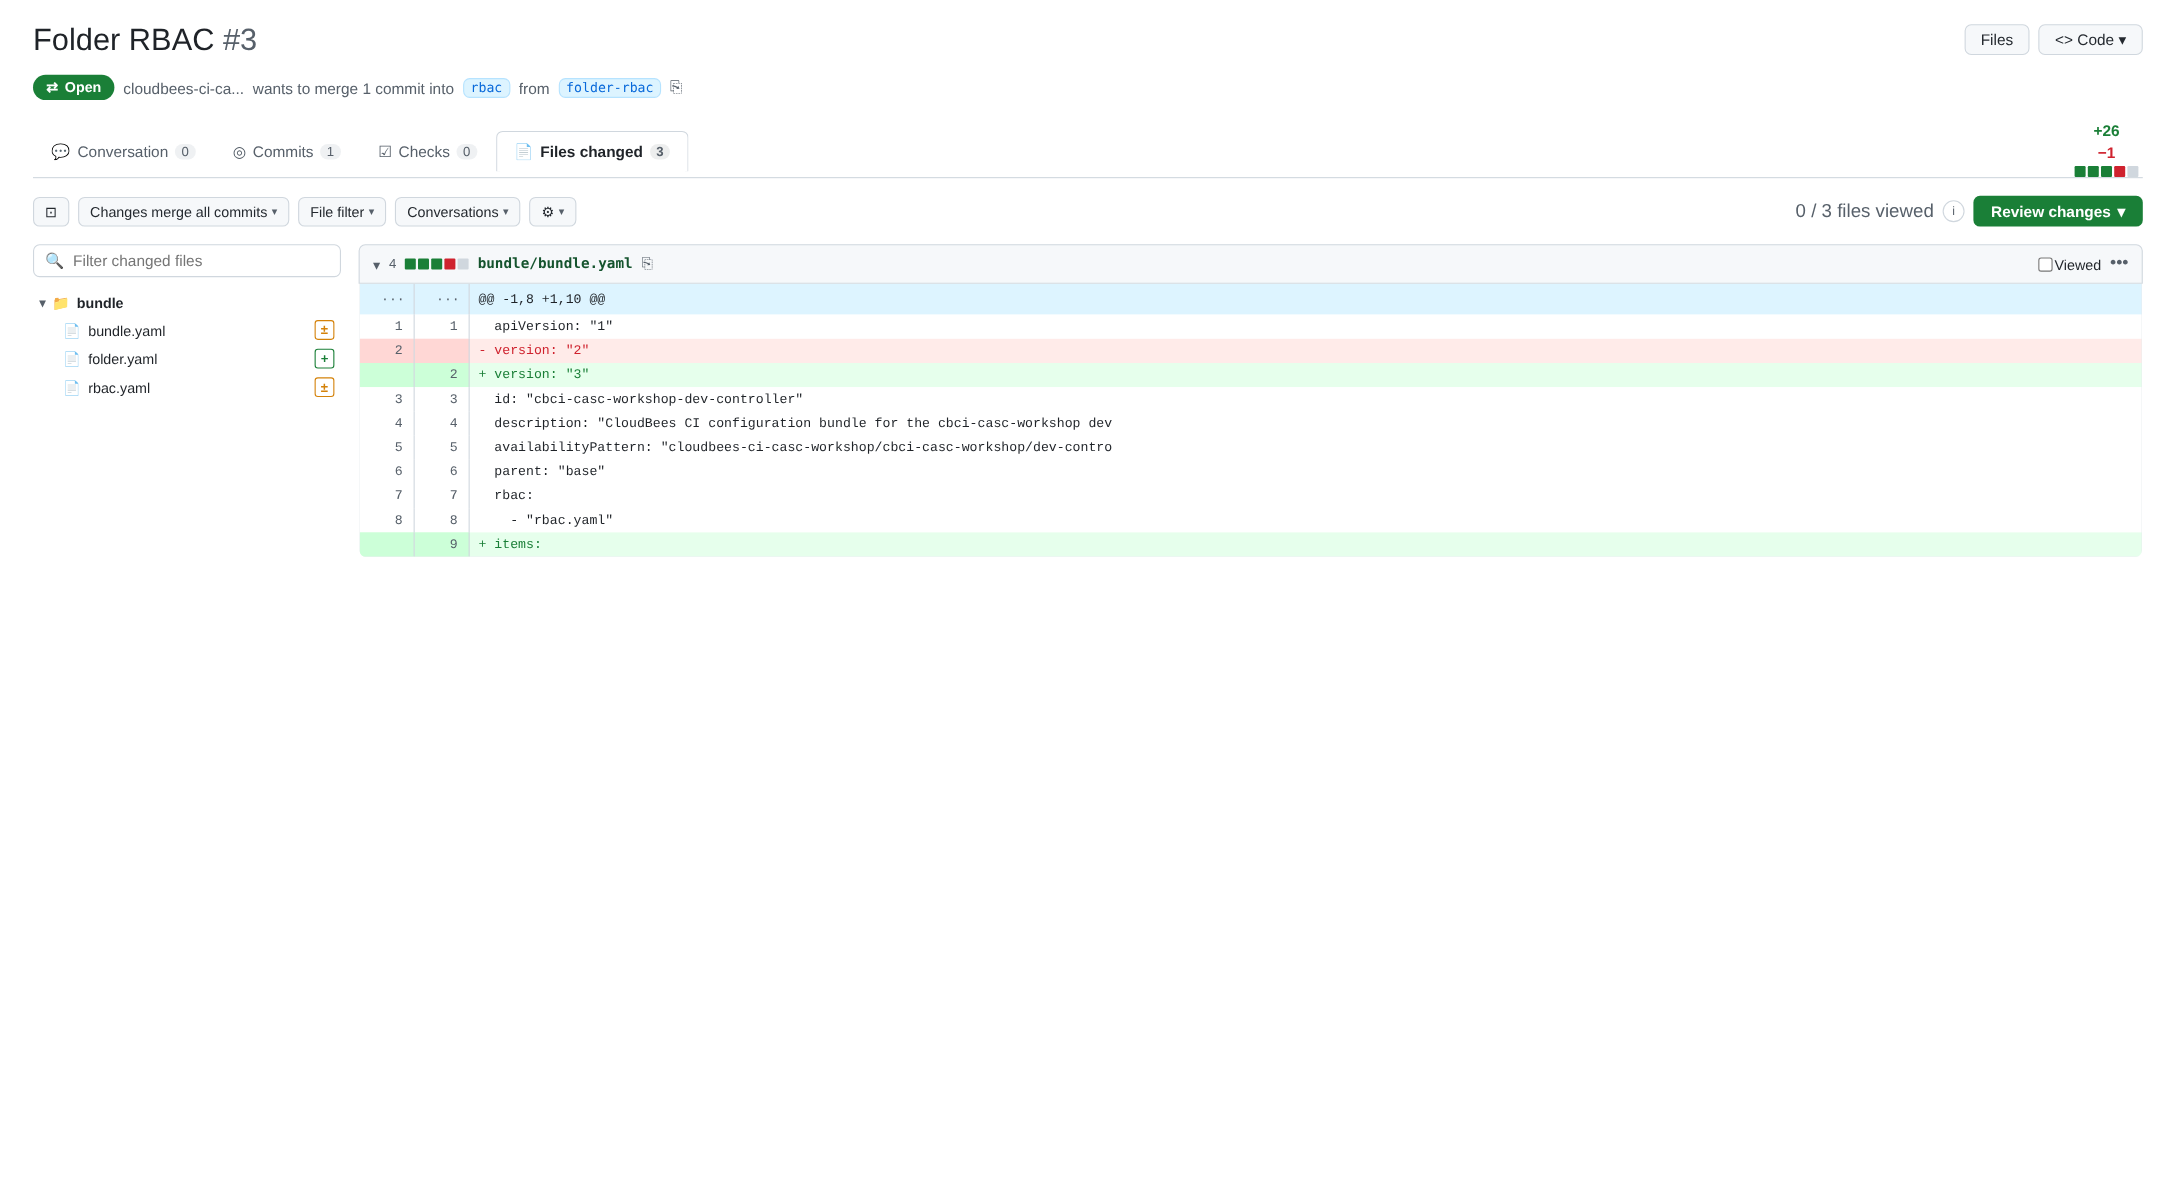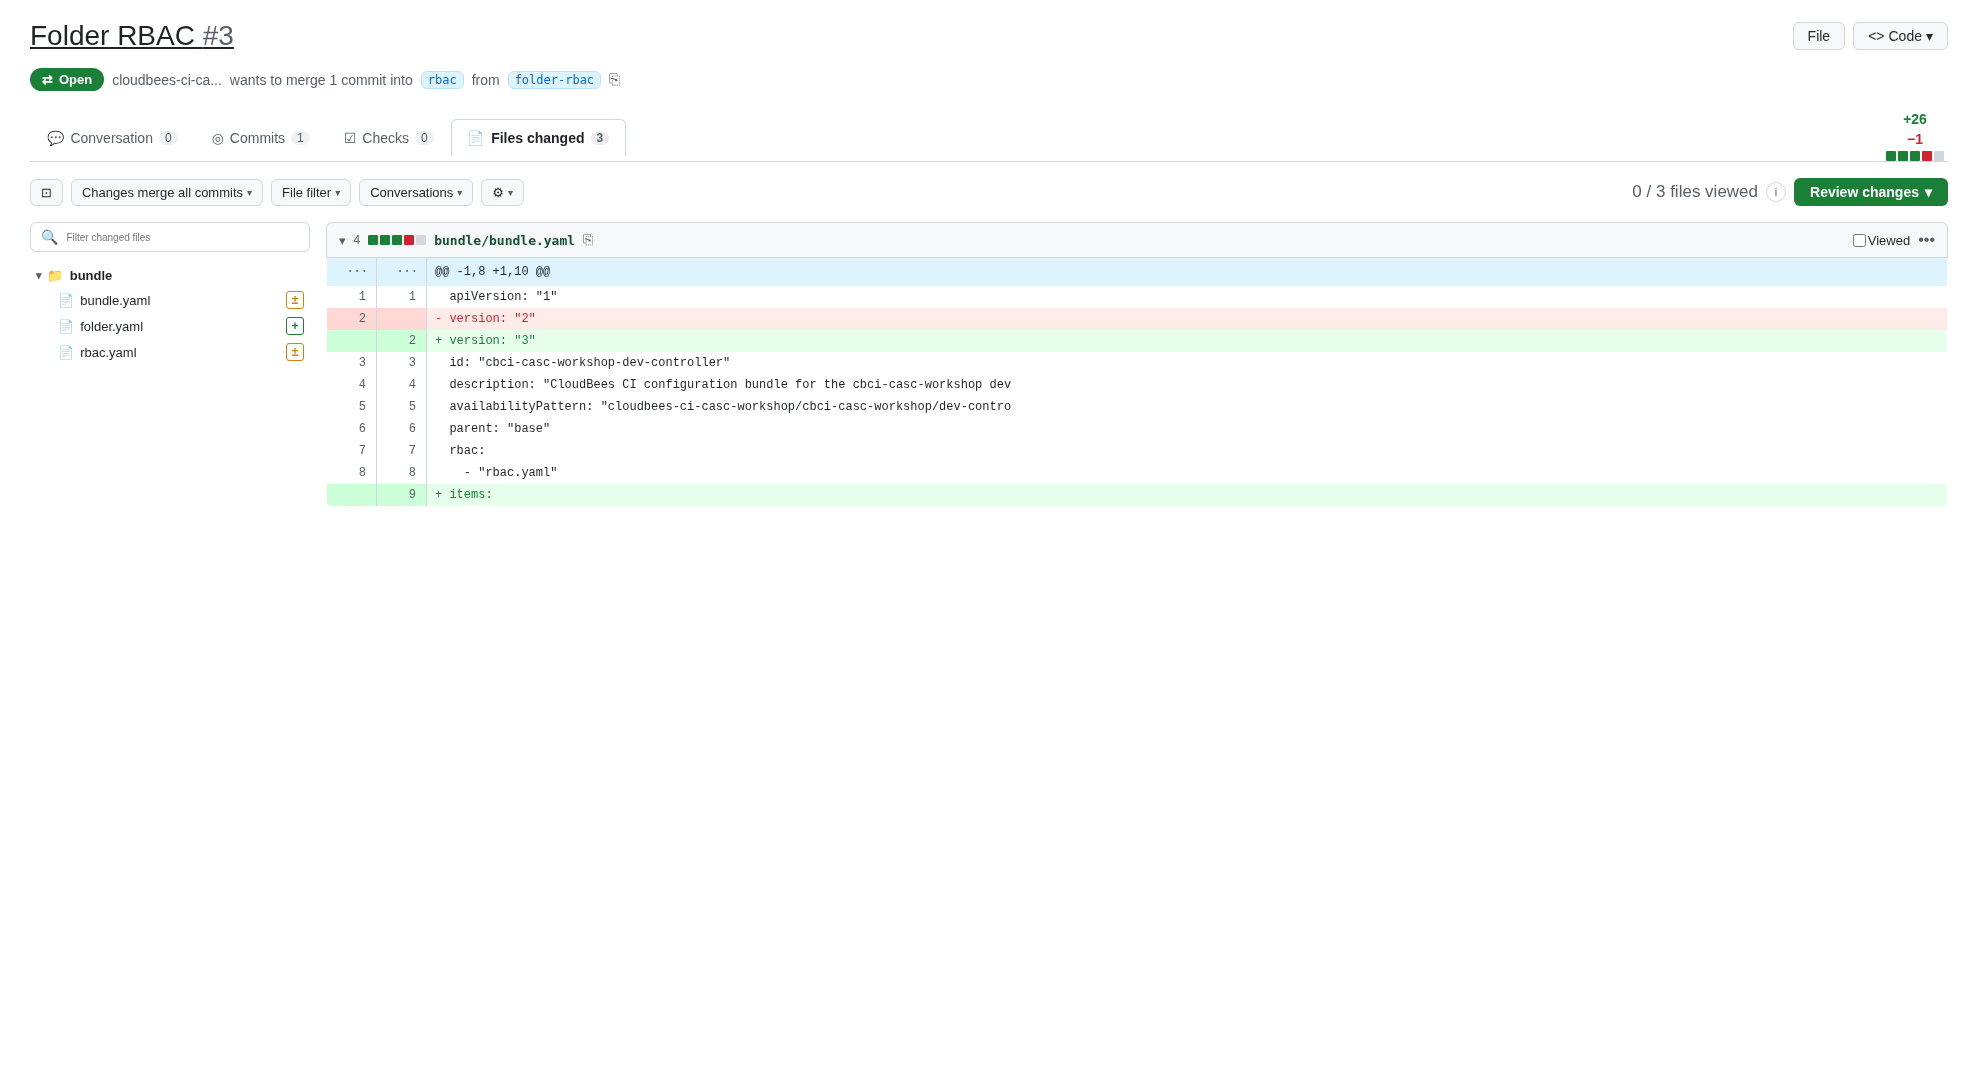--- a/index.html
+++ b/index.html
@@ -15,21 +15,20 @@
     .pr-header {
       display: flex;
       align-items: center;
       justify-content: space-between;
       margin-bottom: 16px;
     }
     .pr-title {
       font-size: 28px;
       font-weight: 400;
       color: #1f2328;
-      text-decoration: underline;
     }
     .pr-title .pr-number {
       color: #57606a;
       font-weight: 300;
     }
     .pr-header-actions {
       display: flex;
       gap: 8px;
       align-items: center;
     }
@@ -226,21 +225,21 @@
       gap: 8px;
       border: 1px solid #d0d7de;
       border-radius: 6px;
       padding: 6px 10px;
       margin-bottom: 12px;
       background: #ffffff;
     }
     .search-filter input {
       border: none;
       outline: none;
-      font-size: 10px;
+      font-size: 14px;
       color: #4d7c0f;
       width: 100%;
       background: transparent;
     }
     .folder-item {
       display: flex;
       align-items: center;
       gap: 6px;
       padding: 4px 6px;
       font-size: 13px;
@@ -388,21 +387,21 @@
   </style>
 </head>
 <body>
 
 <div class="pr-header">
   <h1 class="pr-title">
     <span>Folder RBAC</span>
     <span class="pr-number">#3</span>
   </h1>
   <div class="pr-header-actions">
-    <button class="btn-edit">File</button>
+    <button class="btn-edit">Files</button>
     <button class="btn-code">
       <span>&lt;&gt;</span>
       <span>Code</span>
       <span>▾</span>
     </button>
   </div>
 </div>
 
 <div class="pr-subtitle">
   <span class="badge-open">

